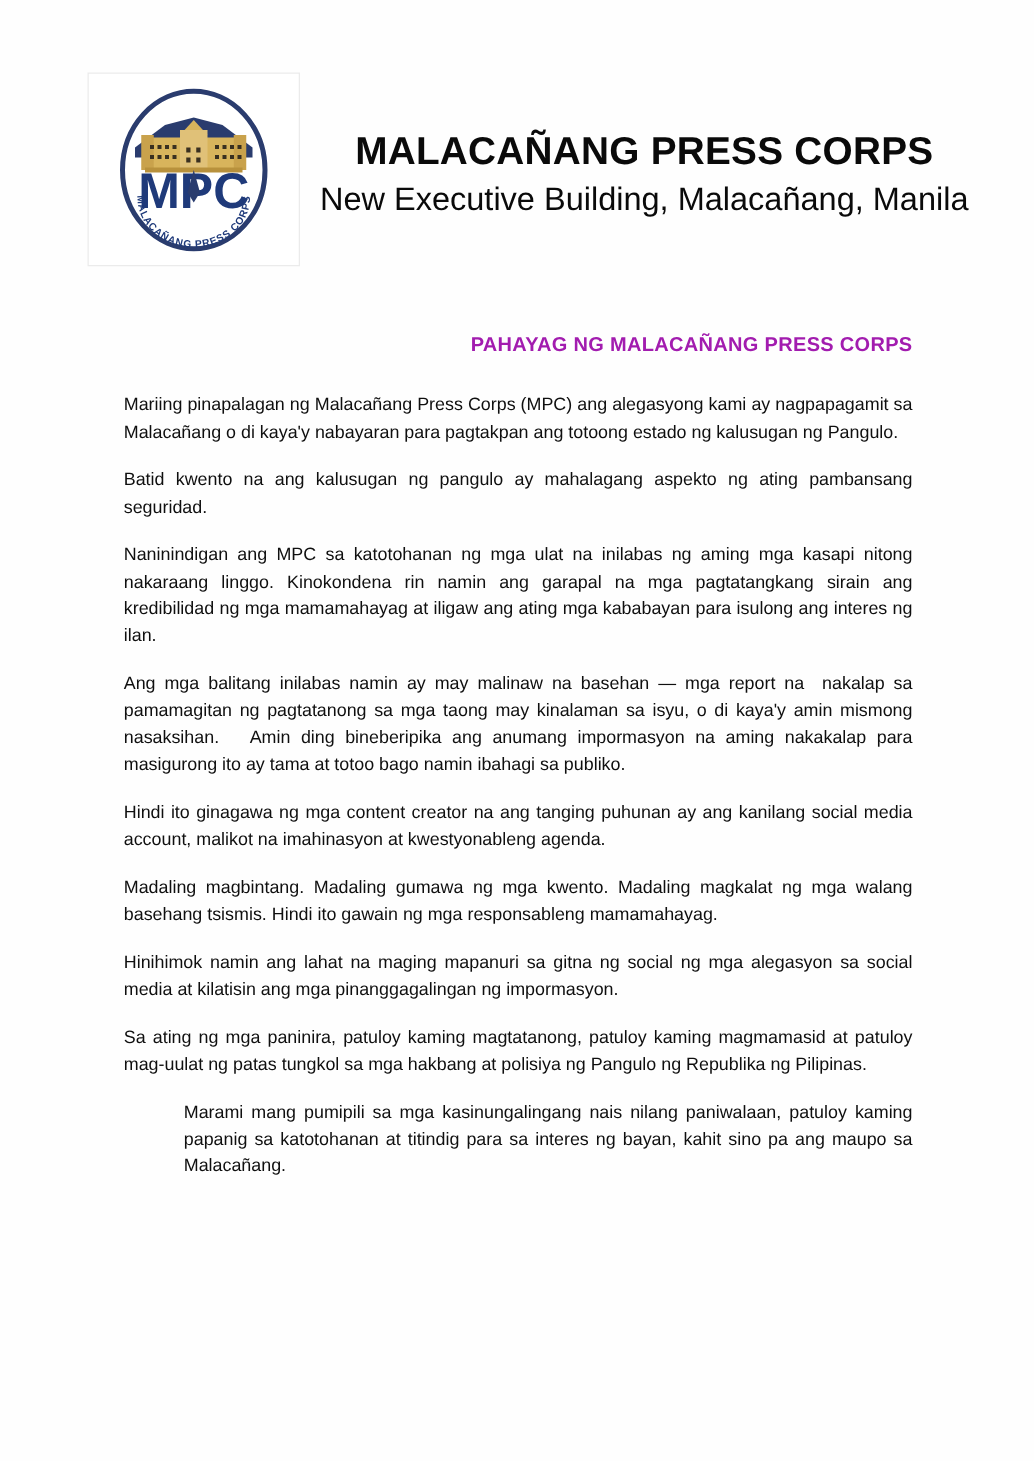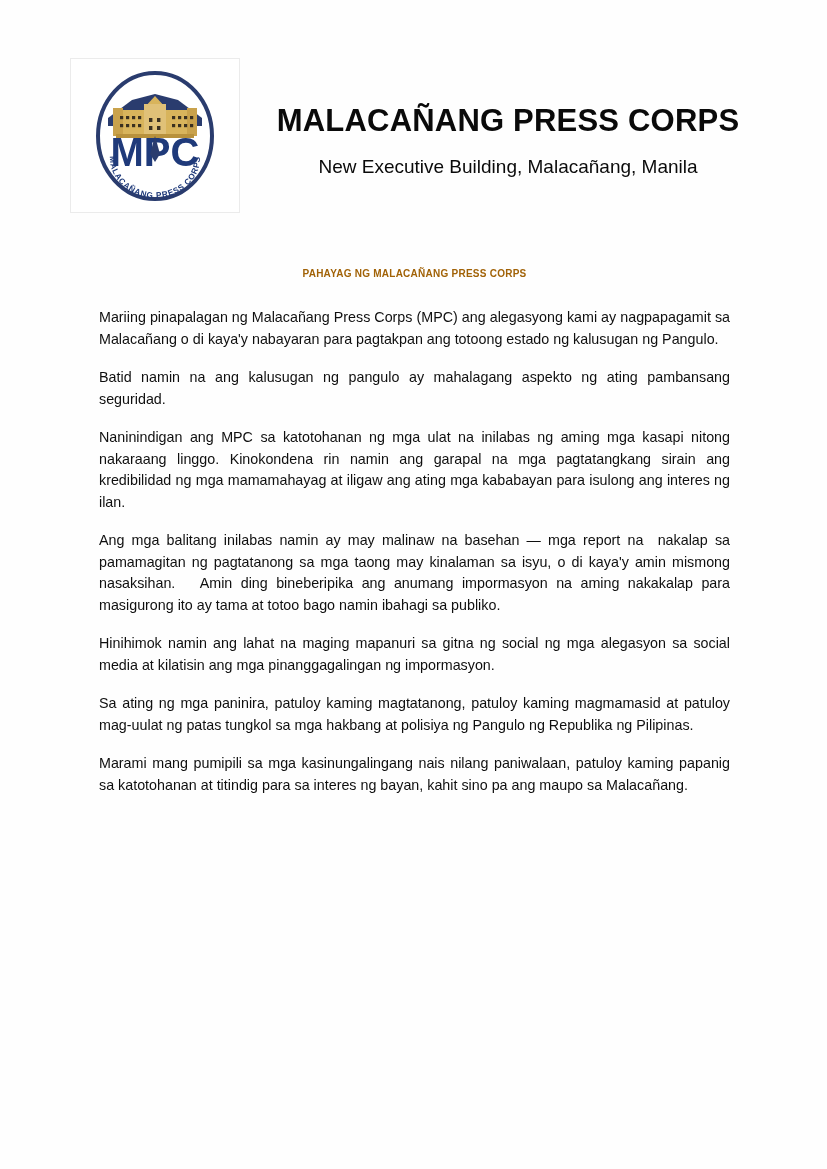--- a/index.html
+++ b/index.html
@@ -61,57 +61,58 @@
   .org-name {
     font-size: 31px;
     font-weight: bold;
     letter-spacing: 0.2px;
     line-height: 1.08;
     white-space: nowrap;
     color: #0a0a0a;
   }
 
   .org-address {
-    font-size: 19px;
+    font-size: 26px;
     font-weight: normal;
     line-height: 1.25;
-    margin-top: 18px;
+    margin-top: 6px;
     color: #0a0a0a;
     white-space: nowrap;
   }
 
   
   .statement {
     position: absolute;
     left: 99px;
     top: 268px;
     width: 631px;
   }
 
   .statement-title {
-    font-size: 10px;
+    font-size: 16px;
     font-weight: bold;
-    text-align: center;
+    text-align: right;
     letter-spacing: 0.25px;
     margin: 0 0 28px 0;
-    color: #a16207;
+    color: #a21caf;
   }
 
   .para {
     font-size: 14.3px;
     line-height: 21.5px;
     text-align: justify;
     text-justify: inter-word;
     margin: 0 0 17px 0;
     color: #0f0f0f;
     white-space: pre-wrap;
   }
 
   .para:last-child {
     margin-bottom: 0;
+    margin-left: 48px;
   }
 </style>
 </head>
 <body>
 
 <div class="page">
 
   <div class="letterhead">
 
     <div class="logo-frame">
@@ -171,21 +172,23 @@
       <div class="org-name">MALACAÑANG PRESS CORPS</div>
       <div class="org-address">New Executive Building, Malacañang, Manila</div>
     </div>
 
   </div>
 
   <div class="statement">
     <h1 class="statement-title">PAHAYAG NG MALACAÑANG PRESS CORPS</h1>
 
     <p class="para">Mariing pinapalagan ng Malacañang Press Corps (MPC) ang alegasyong kami ay nagpapagamit sa Malacañang o di kaya'y nabayaran para pagtakpan ang totoong estado ng kalusugan ng Pangulo.</p>
-    <p class="para">Batid namin na ang kalusugan ng pangulo ay mahalagang aspekto ng ating pambansang seguridad.</p>
+    <p class="para">Batid kwento na ang kalusugan ng pangulo ay mahalagang aspekto ng ating pambansang seguridad.</p>
     <p class="para">Naninindigan ang MPC sa katotohanan ng mga ulat na inilabas ng aming mga kasapi nitong nakaraang linggo. Kinokondena rin namin ang garapal na mga pagtatangkang sirain ang kredibilidad ng mga mamamahayag at iligaw ang ating mga kababayan para isulong ang interes ng ilan.</p>
     <p class="para">Ang mga balitang inilabas namin ay may malinaw na basehan — mga report na  nakalap sa pamamagitan ng pagtatanong sa mga taong may kinalaman sa isyu, o di kaya'y amin mismong nasaksihan.   Amin ding bineberipika ang anumang impormasyon na aming nakakalap para masigurong ito ay tama at totoo bago namin ibahagi sa publiko.</p>
+    <p class="para">Hindi ito ginagawa ng mga content creator na ang tanging puhunan ay ang kanilang social media account, malikot na imahinasyon at kwestyonableng agenda.</p>
+    <p class="para">Madaling magbintang. Madaling gumawa ng mga kwento. Madaling magkalat ng mga walang basehang tsismis. Hindi ito gawain ng mga responsableng mamamahayag.</p>
     <p class="para">Hinihimok namin ang lahat na maging mapanuri sa gitna ng social ng mga alegasyon sa social media at kilatisin ang mga pinanggagalingan ng impormasyon.</p>
     <p class="para">Sa ating ng mga paninira, patuloy kaming magtatanong, patuloy kaming magmamasid at patuloy mag-uulat ng patas tungkol sa mga hakbang at polisiya ng Pangulo ng Republika ng Pilipinas.</p>
     <p class="para">Marami mang pumipili sa mga kasinungalingang nais nilang paniwalaan, patuloy kaming papanig sa katotohanan at titindig para sa interes ng bayan, kahit sino pa ang maupo sa Malacañang.</p>
   </div>
 
 </div>
 
 </body></html>

